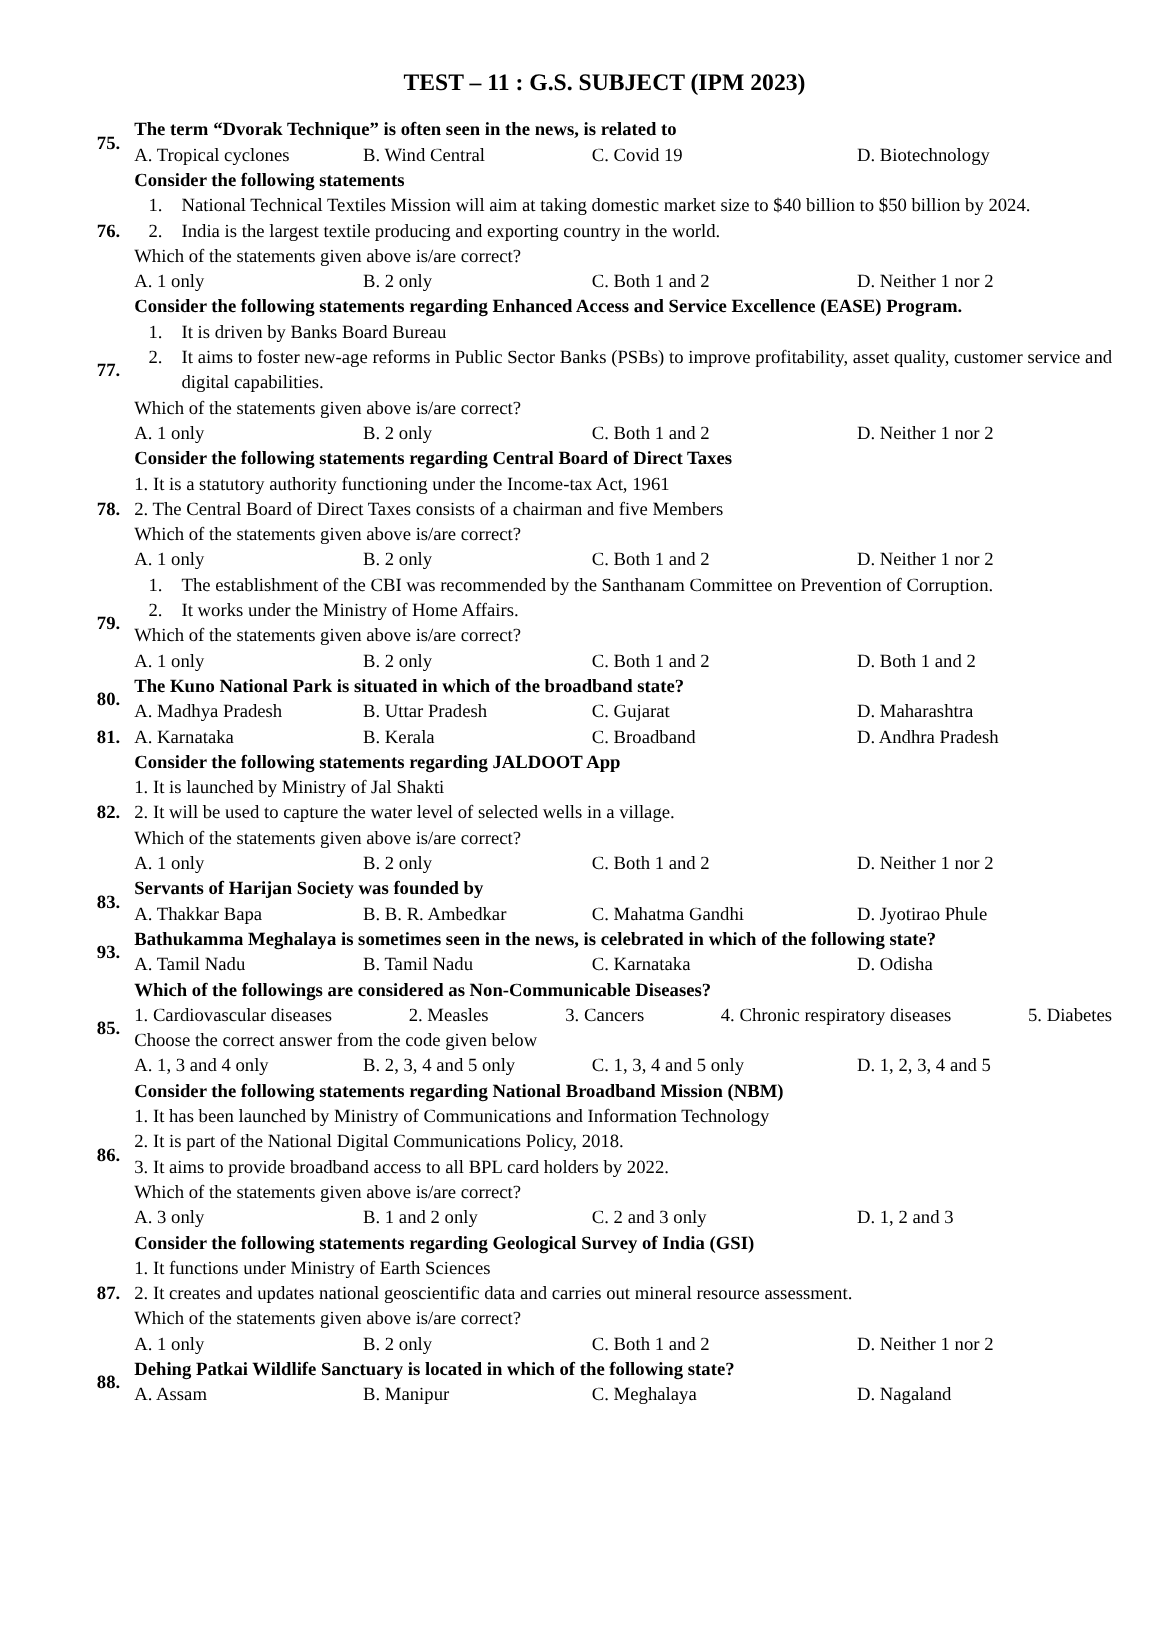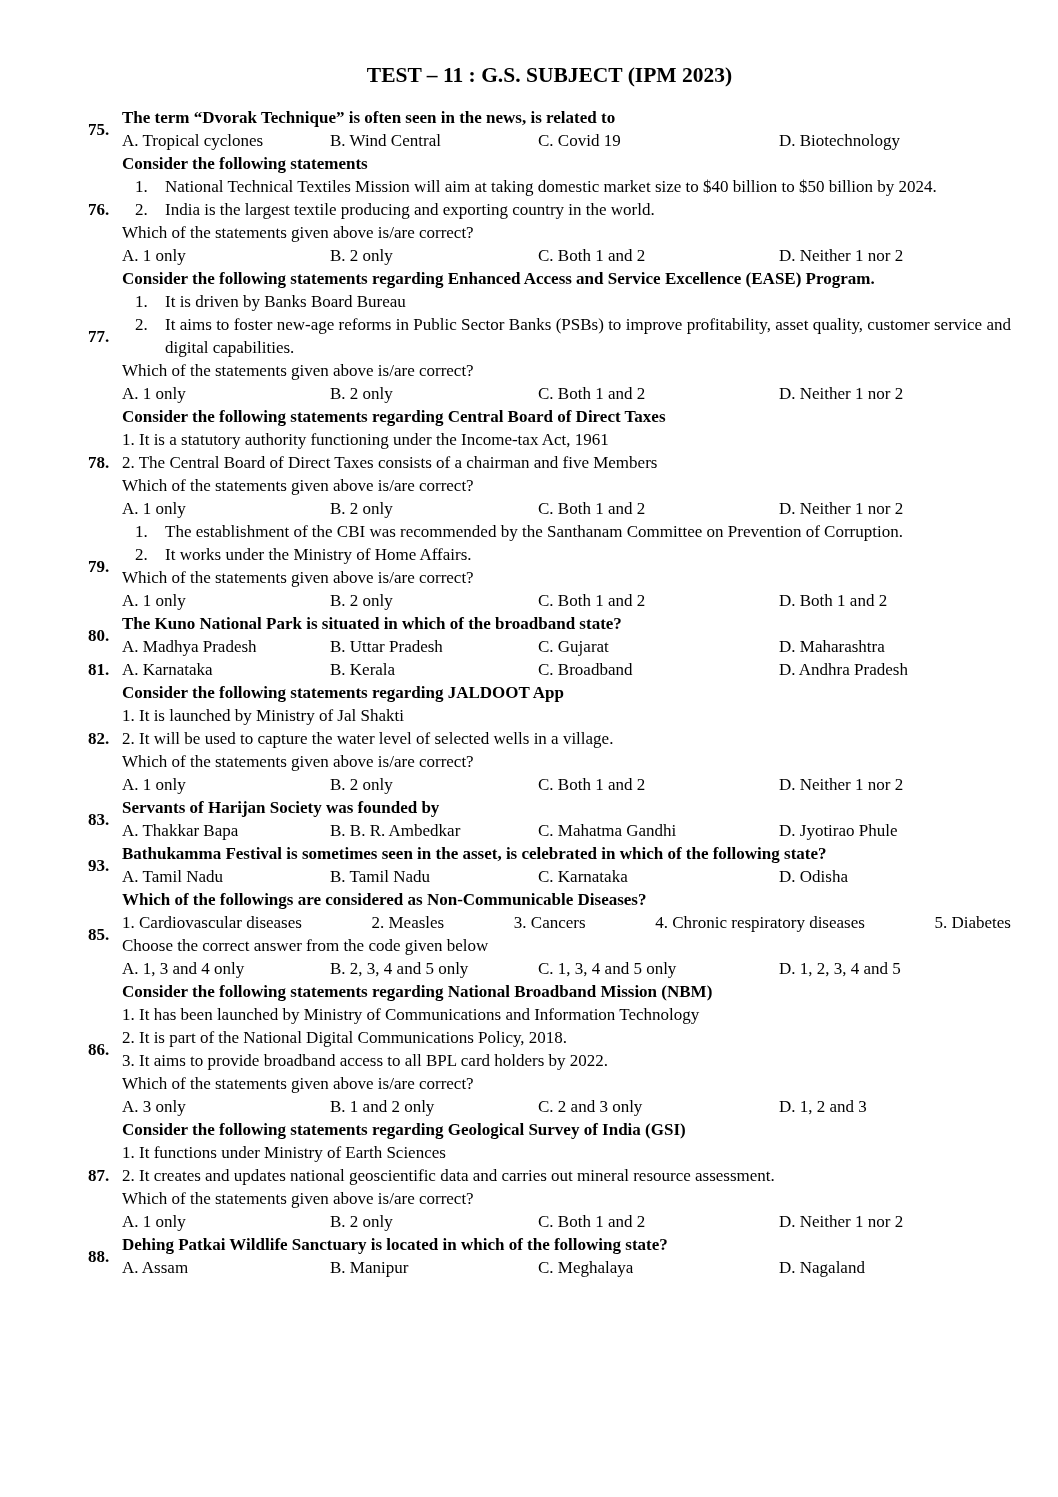--- a/index.html
+++ b/index.html
@@ -222,21 +222,21 @@
             <div class="opt">B. B. R. Ambedkar</div>
             <div class="opt">C. Mahatma Gandhi</div>
             <div class="opt">D. Jyotirao Phule</div>
           </div>
         </div>
   </div>
 
   <div class="q">
     <div class="qnum">93.</div>
     <div class="qbody">
-      <div class="stem">Bathukamma Festival is sometimes seen in the asset, is celebrated in which of the following state?</div>
+      <div class="stem">Bathukamma Meghalaya is sometimes seen in the news, is celebrated in which of the following state?</div>
     <div class="opts">
             <div class="opt">A. Tamil Nadu</div>
             <div class="opt">B. Tamil Nadu</div>
             <div class="opt">C. Karnataka</div>
             <div class="opt">D. Odisha</div>
           </div>
         </div>
   </div>
 
   <div class="q">

